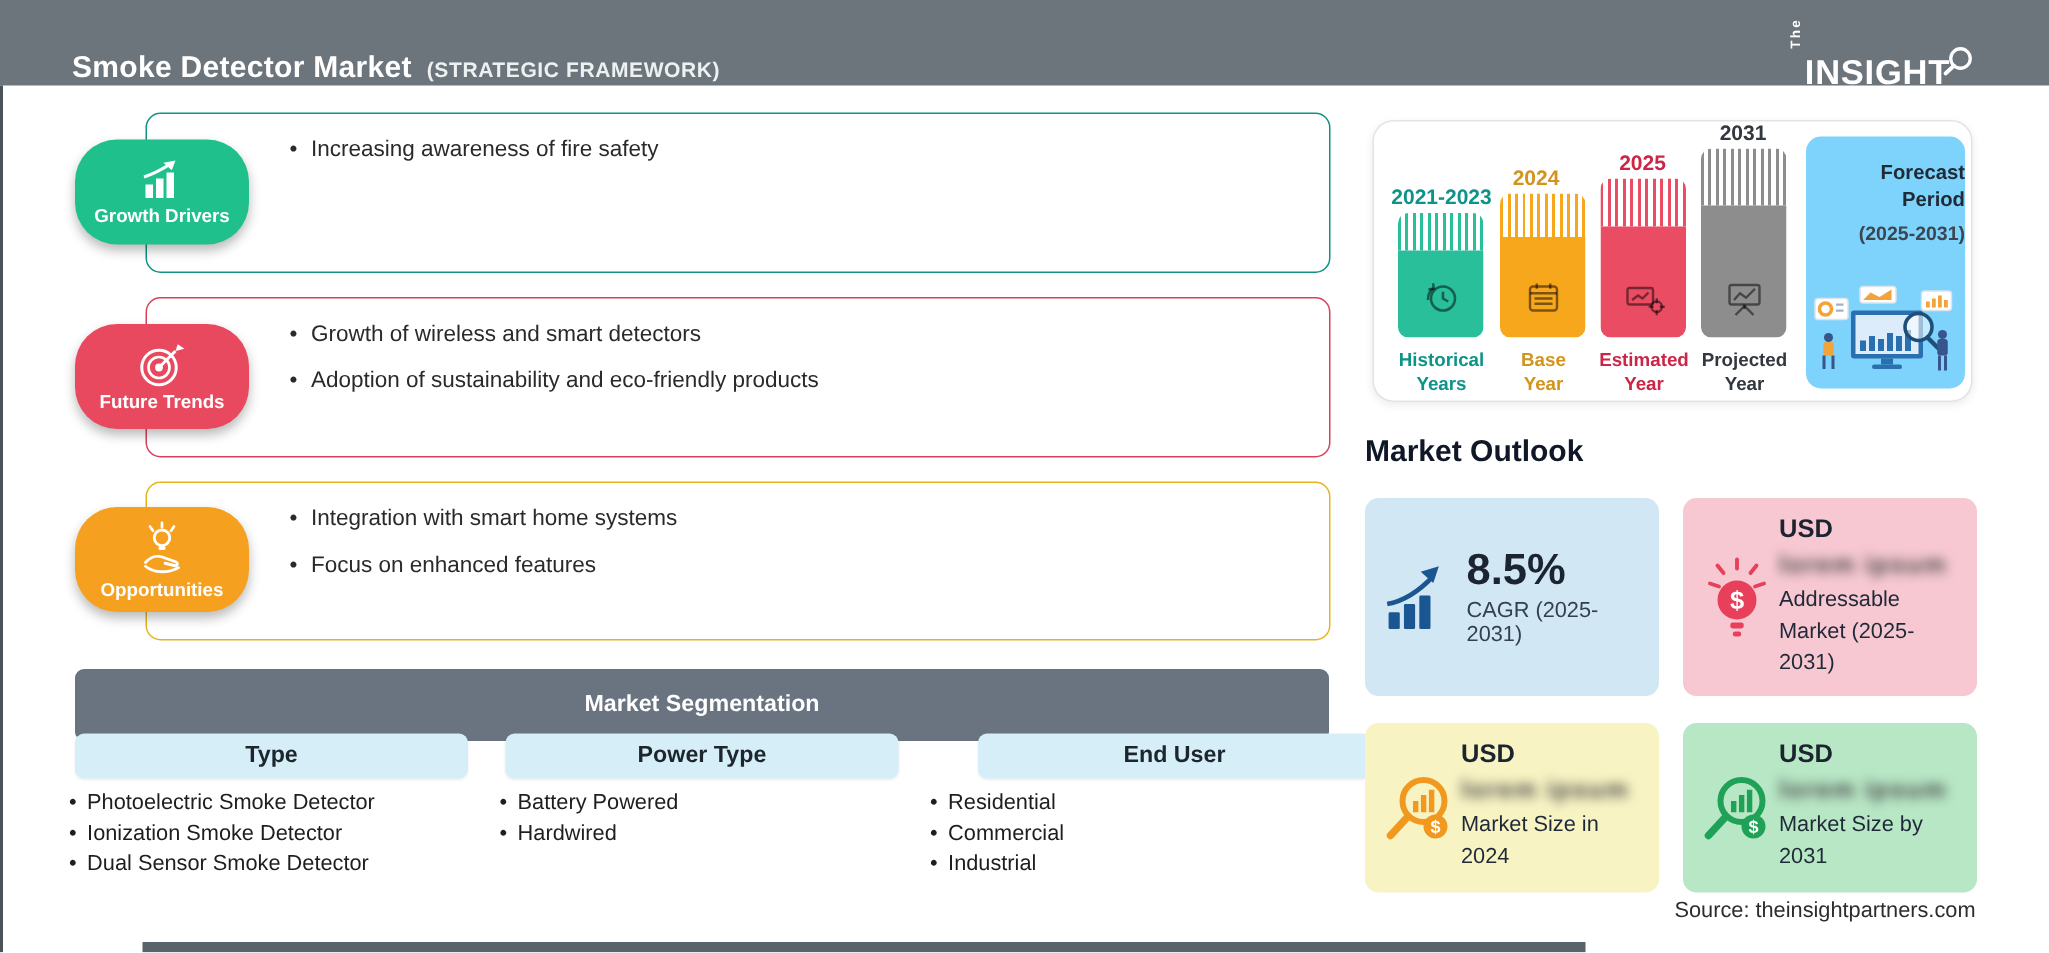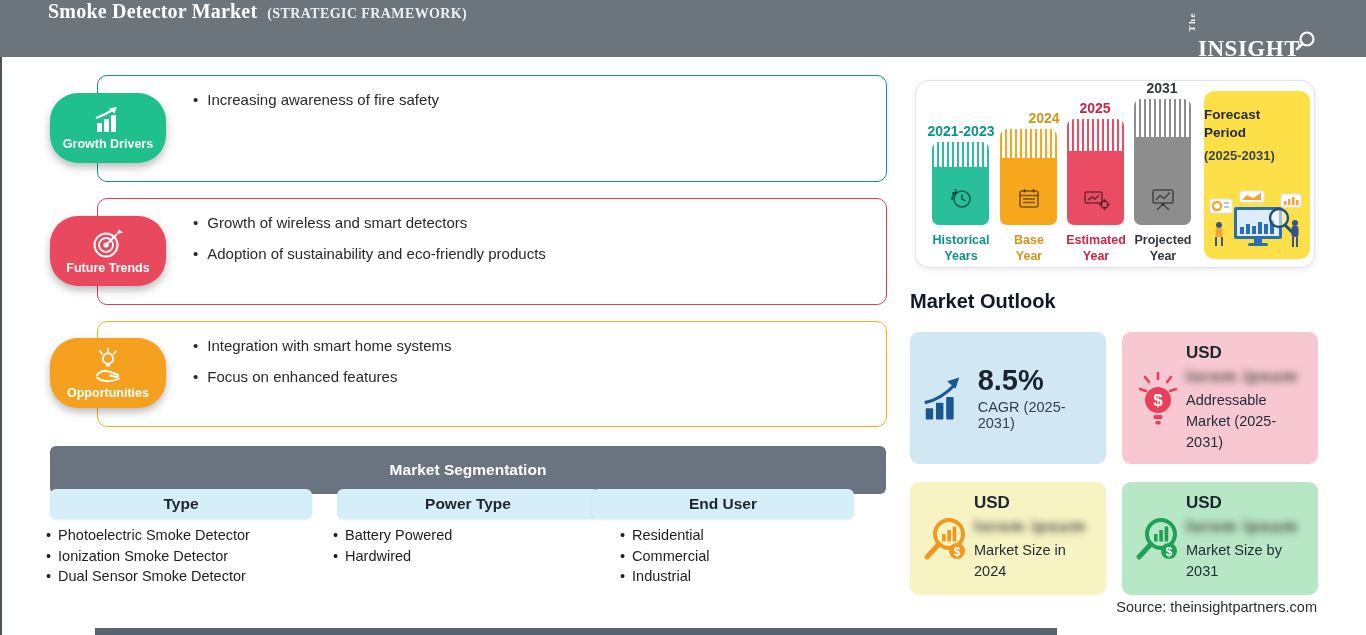--- a/index.html
+++ b/index.html
@@ -1,21 +1,21 @@
 <!DOCTYPE html>
 <html><head>
 <meta charset="utf-8">
 <style>
   * { margin:0; padding:0; box-sizing:border-box; }
   html,body { background:#fff; }
   body { font-family:"Liberation Sans","DejaVu Sans",sans-serif; }
   .stage { position:relative; width:1366px; height:635px; background:#fff; overflow:hidden; }
 
   
-  .header { position:absolute; left:0; top:0; width:1366px; height:57px; background:#6d757c; display:flex; align-items:flex-start;font-family:Liberation Serif, serif; }
+  .header { position:absolute; left:0; top:0; width:1366px; height:57px; background:#6d757c; display:flex; align-items:flex-end; }
   .header-titles { display:flex; align-items:baseline; gap:10px; margin-left:48px; }
   .page-title { color:#fff; font-size:20px; font-weight:bold; letter-spacing:.2px; }
   .page-subtitle { color:#eef1f2; font-size:14px; font-weight:600; letter-spacing:.4px; }
   .logo { position:absolute; right:56px; top:9px; display:flex; align-items:flex-start; color:#fff; }
   .logo-the { writing-mode:vertical-rl; transform:rotate(180deg); font-size:9px; font-weight:bold; letter-spacing:1.5px; margin-top:3px; margin-right:1px; }
   .logo-right { display:flex; flex-direction:column;margin-top:28px; }
   .logo-insight { position:relative; font-size:23px; font-weight:800; letter-spacing:.5px; line-height:1; padding-right:10px; }
   .logo-magnifier { position:absolute; right:-8px; top:-7px; }
   .logo-partners { font-size:12px; font-weight:bold; text-align:right; padding-right:6px; margin-top:-1px; }
 
@@ -34,47 +34,47 @@
   .fw-badge { position:absolute; left:50px; width:116px; height:70px; border-radius:28px; display:flex; flex-direction:column; align-items:center; justify-content:center; box-shadow:0 4px 8px rgba(0,0,0,.28); }
   .fw-badge-0 { top:93px;  background:#1fc08c; }
   .fw-badge-1 { top:216px; background:#e8495f; }
   .fw-badge-2 { top:338px; background:#f5a01f; }
   .fw-badge-label { color:#fff; font-size:12.5px; font-weight:bold; margin-top:1px; white-space:nowrap; }
 
   
   .seg-bar { position:absolute; left:50px; top:446px; width:836px; height:48px; background:#6a7380; border-radius:6px; display:flex; align-items:center; justify-content:center; }
   .seg-bar-title { color:#fff; font-size:15.5px; font-weight:bold; }
   .seg-head { position:absolute; top:489px; width:262px; height:30px; background:#d6eef8; border-radius:6px; display:flex; align-items:center; justify-content:center; font-size:15.5px; font-weight:bold; color:#1d252d; box-shadow:0 1px 2px rgba(0,0,0,.08); }
-  .seg-head-0 { left:50px; } .seg-head-1 { left:337px; } .seg-head-2 { left:592px; }
+  .seg-head-0 { left:50px; } .seg-head-1 { left:337px; } .seg-head-2 { left:652px; }
   .seg-list { position:absolute; top:525px; width:280px; list-style:none; }
   .seg-list-0 { left:46px; } .seg-list-1 { left:333px; } .seg-list-2 { left:620px; }
   .seg-list li { font-size:14.5px; color:#1e1e1e; line-height:20.5px; }
   .seg-list li::before { content:"•"; margin-right:7px; }
 
   
   .tl-card { position:absolute; left:915px; top:80px; width:400px; height:188px; background:#fff; border:1px solid #e3e3e3; border-radius:14px; box-shadow:0 2px 6px rgba(0,0,0,.08); }
   .tbar { position:absolute; bottom:42px; width:57px; border-radius:7px; overflow:hidden; display:flex; flex-direction:column; }
   .tbar .stripes { flex:0 0 30%; background:repeating-linear-gradient(to right, var(--c) 0 2px, #fff 2px 5px); }
   .tbar .solid { flex:1; background:var(--c); position:relative; }
   .tbar .solid svg { position:absolute; left:50%; bottom:12px; transform:translateX(-50%); }
   .tbar-0 { left:16px;  height:83px;  --c:#29bf9b; }
   .tbar-1 { left:84px;  height:96px;  --c:#f6a71c; }
   .tbar-2 { left:151px; height:106px; --c:#ea4d63; }
   .tbar-3 { left:218px; height:126px; --c:#8d8d8d; }
   .tl-year { position:absolute; width:90px; text-align:center; font-size:14px; font-weight:bold; }
   .tl-year-0 { left:0px;   bottom:128px; color:#0d9488; }
-  .tl-year-1 { left:83px;  bottom:141px; color:#d3941d; }
+  .tl-year-1 { left:63px;  bottom:141px; color:#d3941d; }
   .tl-year-2 { left:134px; bottom:151px; color:#cb2547; }
   .tl-year-3 { left:201px; bottom:171px; color:#32383e; }
   .tl-label { position:absolute; top:152px; width:74px; text-align:center; font-size:12.5px; font-weight:bold; line-height:1.25; word-spacing:60px; }
   .tl-label-0 { left:8px;   color:#0d9488; }
   .tl-label-1 { left:76px;  color:#d3941d; }
   .tl-label-2 { left:143px; color:#cb2547; }
   .tl-label-3 { left:210px; color:#32383e; }
-  .forecast-panel { position:absolute; left:288px; top:10px; width:106px; height:168px; background:#fde047; border-radius:10px; text-align:left; }
+  .forecast-panel { position:absolute; left:288px; top:10px; width:106px; height:168px; background:#7dd3fc; border-radius:10px; text-align:right; }
   .forecast-title { font-size:13.5px; font-weight:bold; color:#212b36; line-height:1.3; margin-top:15px; }
   .forecast-range { font-size:13px; font-weight:600; color:#3c4650; margin-top:7px; }
   .forecast-illustration { position:absolute; left:3px; bottom:4px; }
 
   
   .outlook-title { position:absolute; left:910px; top:290px; font-size:20px; font-weight:bold; color:#101828; }
   .ocard { position:absolute; width:196px; border-radius:9px; }
   .ocard-0 { left:910px;  top:332px; height:132px; background:#d2e7f4; display:flex; align-items:center; padding:0 12px; gap:11px; }
   .ocard-1 { left:1122px; top:332px; height:132px; background:#f7c8d1; }
   .ocard-2 { left:910px;  top:482px; height:113px; background:#f8f3c3; }

